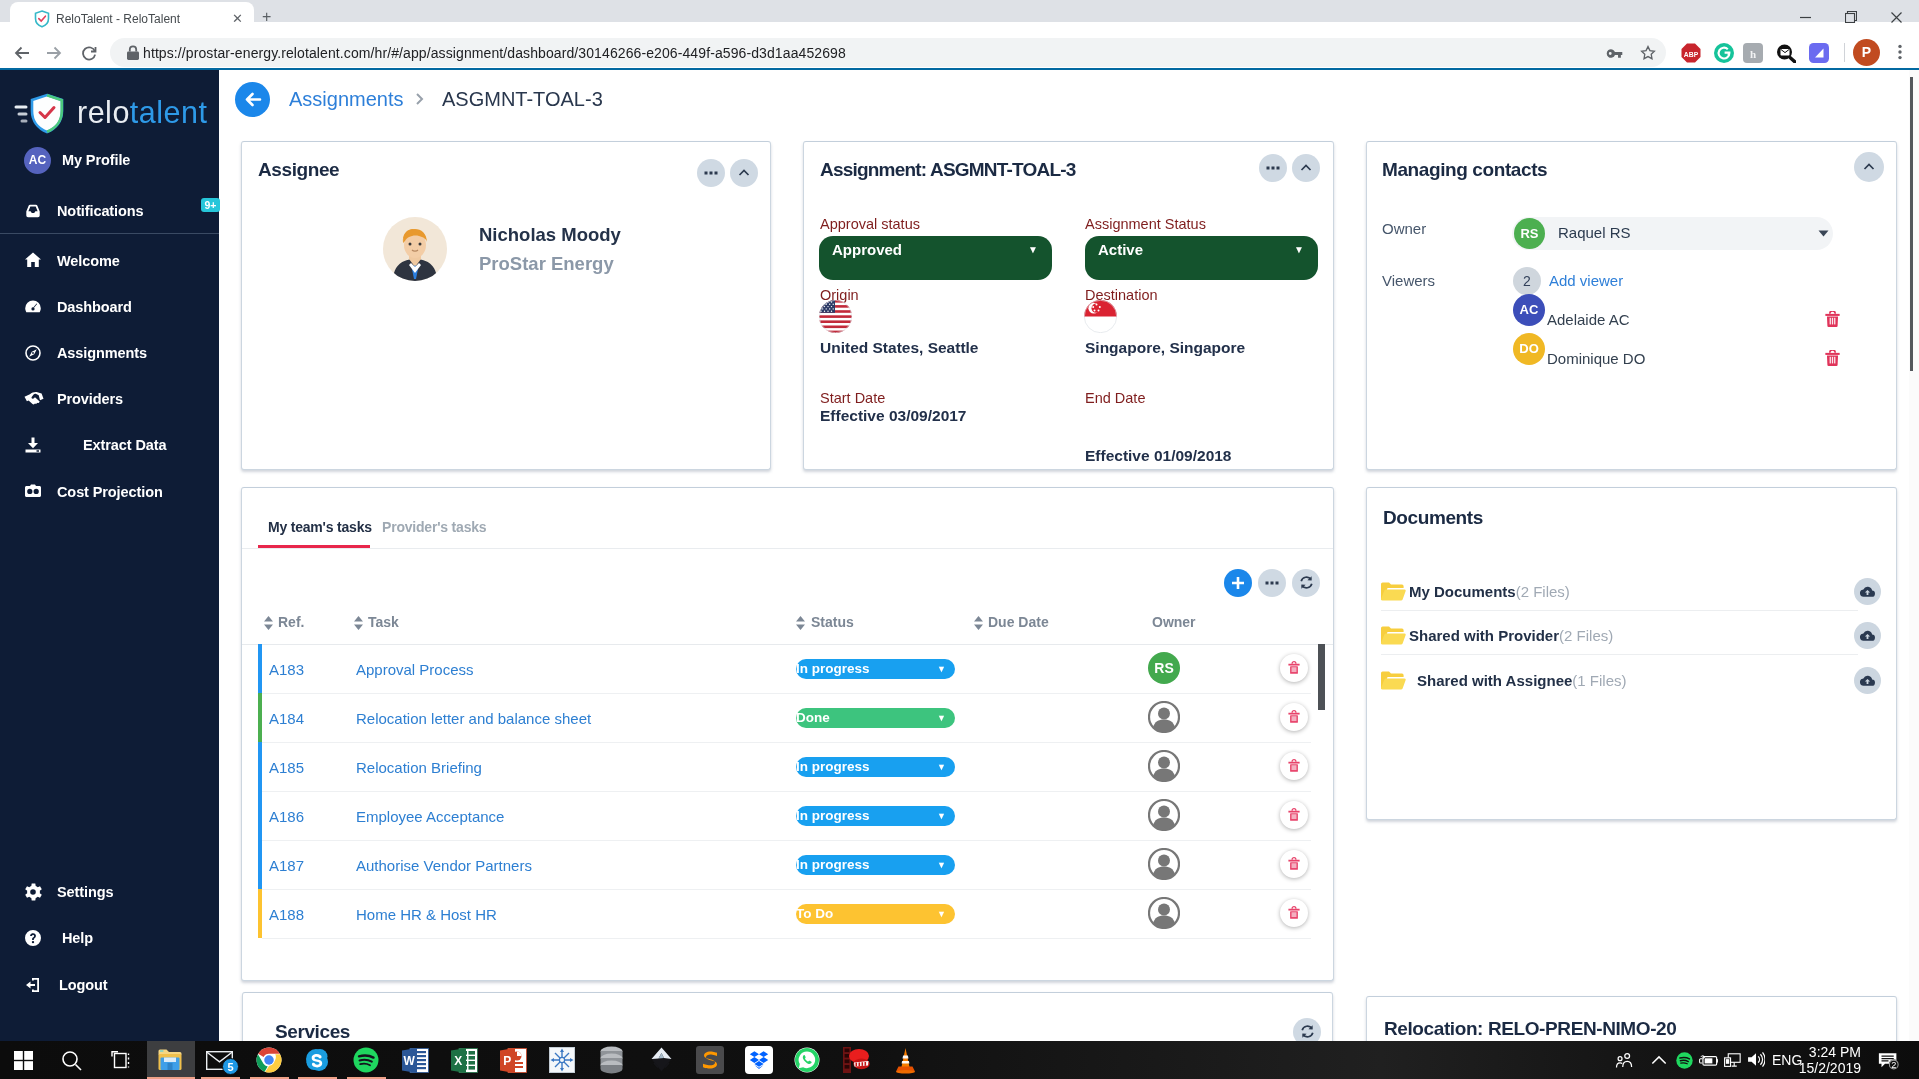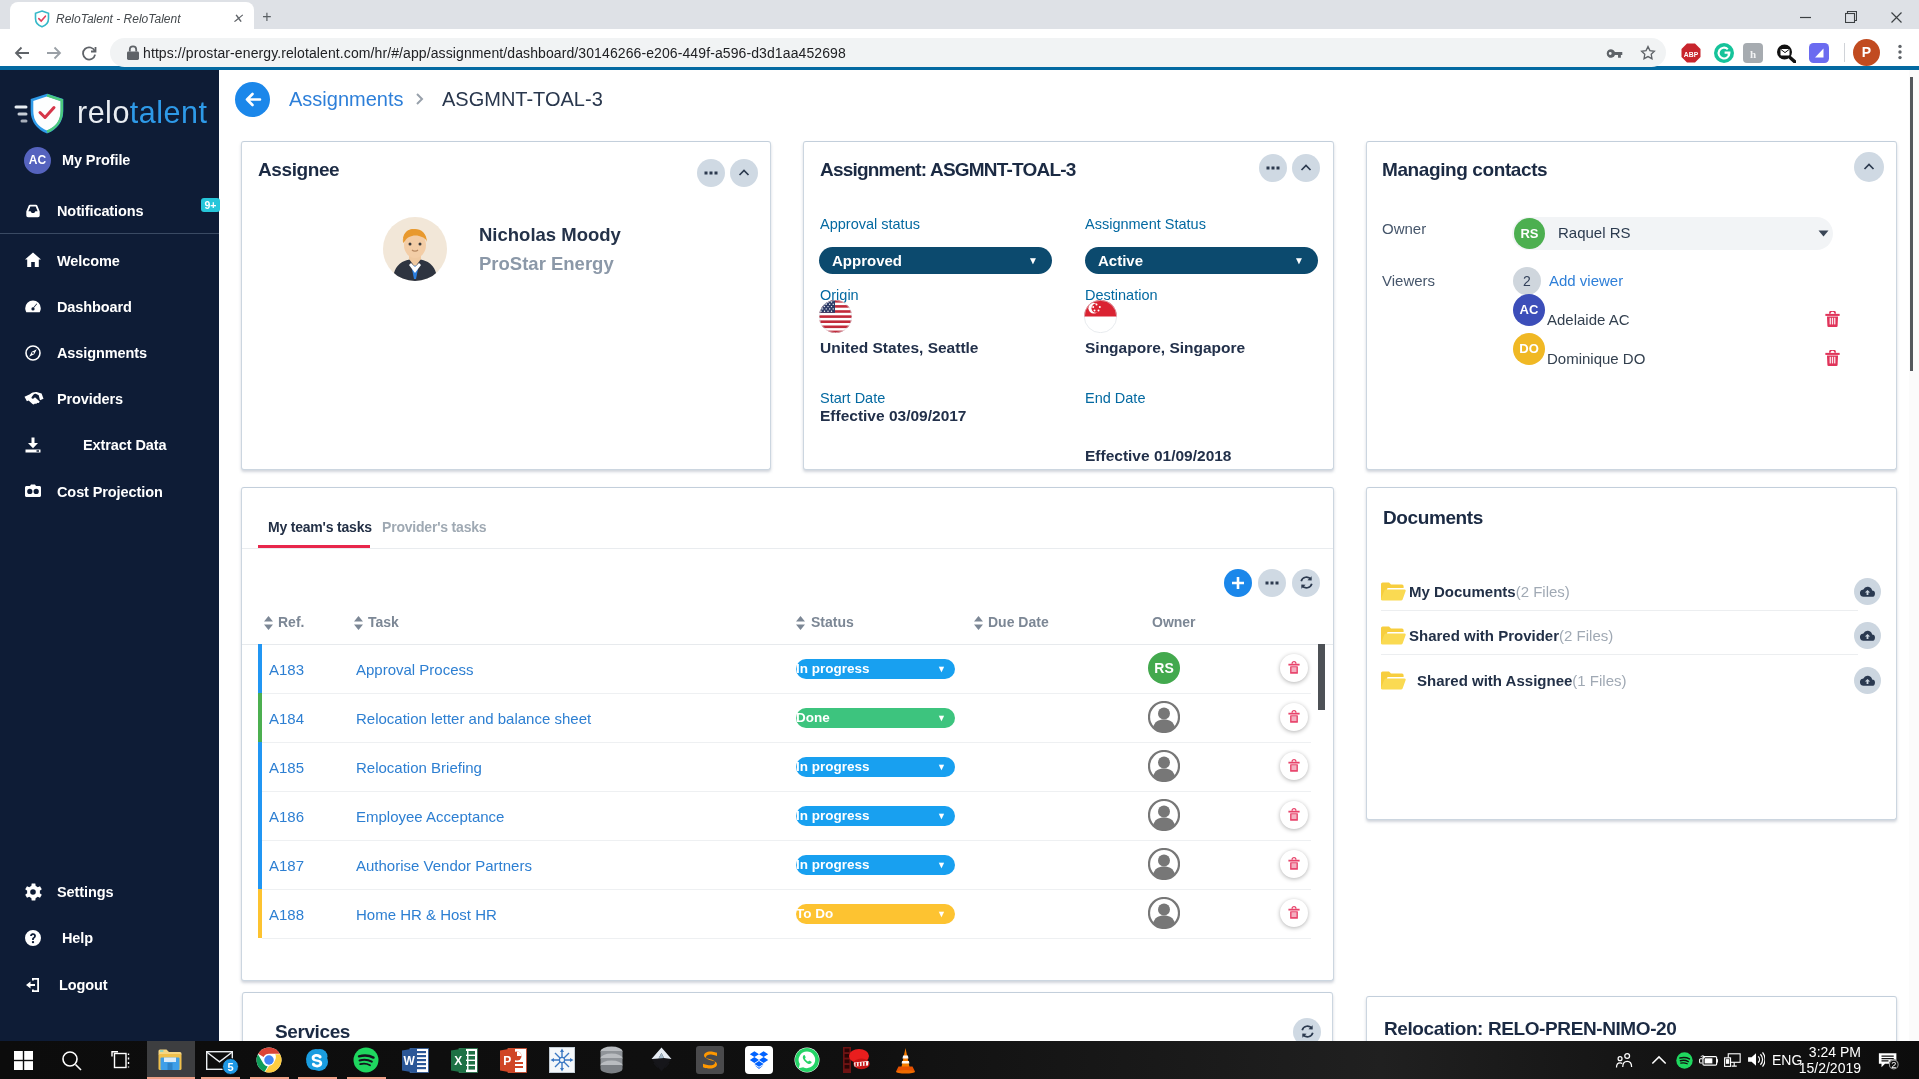--- a/index.html
+++ b/index.html
@@ -1,39 +1,39 @@
 <!DOCTYPE html>
 <html><head>
 <meta charset="utf-8">
 <style>
 * { margin:0; padding:0; box-sizing:border-box; }
 html,body { width:1919px; height:1079px; overflow:hidden; font-family:"Liberation Sans", sans-serif; background:#fff; }
 
-#tabbar { position:absolute; left:0; top:0; width:1919px; height:29px; background:#dee1e6;font-style:italic; }
+#tabbar { position:absolute; left:0; top:0; width:1919px; height:22px; background:#dee1e6; }
 #tab { position:absolute; left:10px; top:2px; width:244px; height:33px; background:#fff; border-radius:8px 8px 0 0; }
 #tabtitle { position:absolute; left:46px; top:10px; font-size:12px; color:#454a4e; }
 #tabclose { position:absolute; left:222px; top:9px; font-size:13px; color:#5f6368; }
 #newtab { position:absolute; left:262px; top:8px; font-size:16px; color:#5a5f64; }
 .winctl { position:absolute; top:0; height:35px; width:46px; color:#333; text-align:center; line-height:34px; font-size:13px; }
-#addrbar { position:absolute; left:0; top:35px; width:1919px; height:35px; background:#fff; border-bottom:4px solid #0369a1; }
+#addrbar { position:absolute; left:0; top:35px; width:1919px; height:35px; background:#fff; border-bottom:2px solid #0369a1; }
 #urlpill { position:absolute; left:110px; top:3px; width:1556px; height:29px; background:#f1f3f4; border-radius:15px; }
 #urltext { position:absolute; left:33px; top:7px; font-size:14px; color:#202124; letter-spacing:0.1px; }
 .navic { position:absolute; top:0; }
 
 #app { position:absolute; left:0; top:70px; width:1919px; height:971px; background:#fff; }
 #sidebar { position:absolute; left:0; top:0; width:219px; height:971px; background:#0e1c36; }
 .mitem { position:absolute; color:#fff; font-weight:bold; font-size:14.5px; letter-spacing:-0.1px; }
 .micon { position:absolute; left:24px; width:18px; height:18px; }
 
 .card { position:absolute; background:#fff; border:1px solid #ccd6e0; border-top-color:#c3cfdb; border-radius:3px; box-shadow:0 2px 3px rgba(150,160,175,.45); }
 .ctitle { position:absolute; font-size:19px; font-weight:bold; color:#1b2a43; letter-spacing:-0.4px; }
 .cbtn { position:absolute; width:28px; height:28px; border-radius:50%; background:#cfd9e3; text-align:center; }
-.glabel { position:absolute; font-size:14.5px; color:#0369a1; }
+.glabel { position:absolute; font-size:14.5px; color:#7f1d1d; }
 .bval { position:absolute; font-size:15.5px; font-weight:bold; color:#22304a; }
-.gpill { position:absolute; width:233px; height:27px; border-radius:14px; background:#0c4a6e; color:#fff; font-weight:bold; font-size:15px; line-height:28px; padding-left:13px;margin-top:11px; }
+.gpill { position:absolute; width:233px; height:44px; border-radius:14px; background:#14532d; color:#fff; font-weight:bold; font-size:15px; line-height:28px; padding-left:13px; }
 .gpill .car { position:absolute; right:14px; top:0; font-size:10px; }
 .spill { position:absolute; width:159px; height:20px; border-radius:10px; color:#fff; font-weight:bold; font-size:13.5px; line-height:20px; }
 .spill .car { position:absolute; right:9px; top:0; font-size:9px; }
 .avtr { position:absolute; border-radius:50%; color:#fff; font-weight:bold; text-align:center; }
 .trash { position:absolute; width:15px; height:16px; }
 .rowline { position:absolute; height:1px; background:#eef0f2; }
 .thead { position:absolute; font-size:14px; font-weight:bold; color:#7c8795; }
 .sorti { position:absolute; width:9px; height:14px; }
 .rbar { position:absolute; left:16px; width:4px; height:49px; }
 .rref { position:absolute; left:27px; font-size:15px; color:#2d7fd2; }

